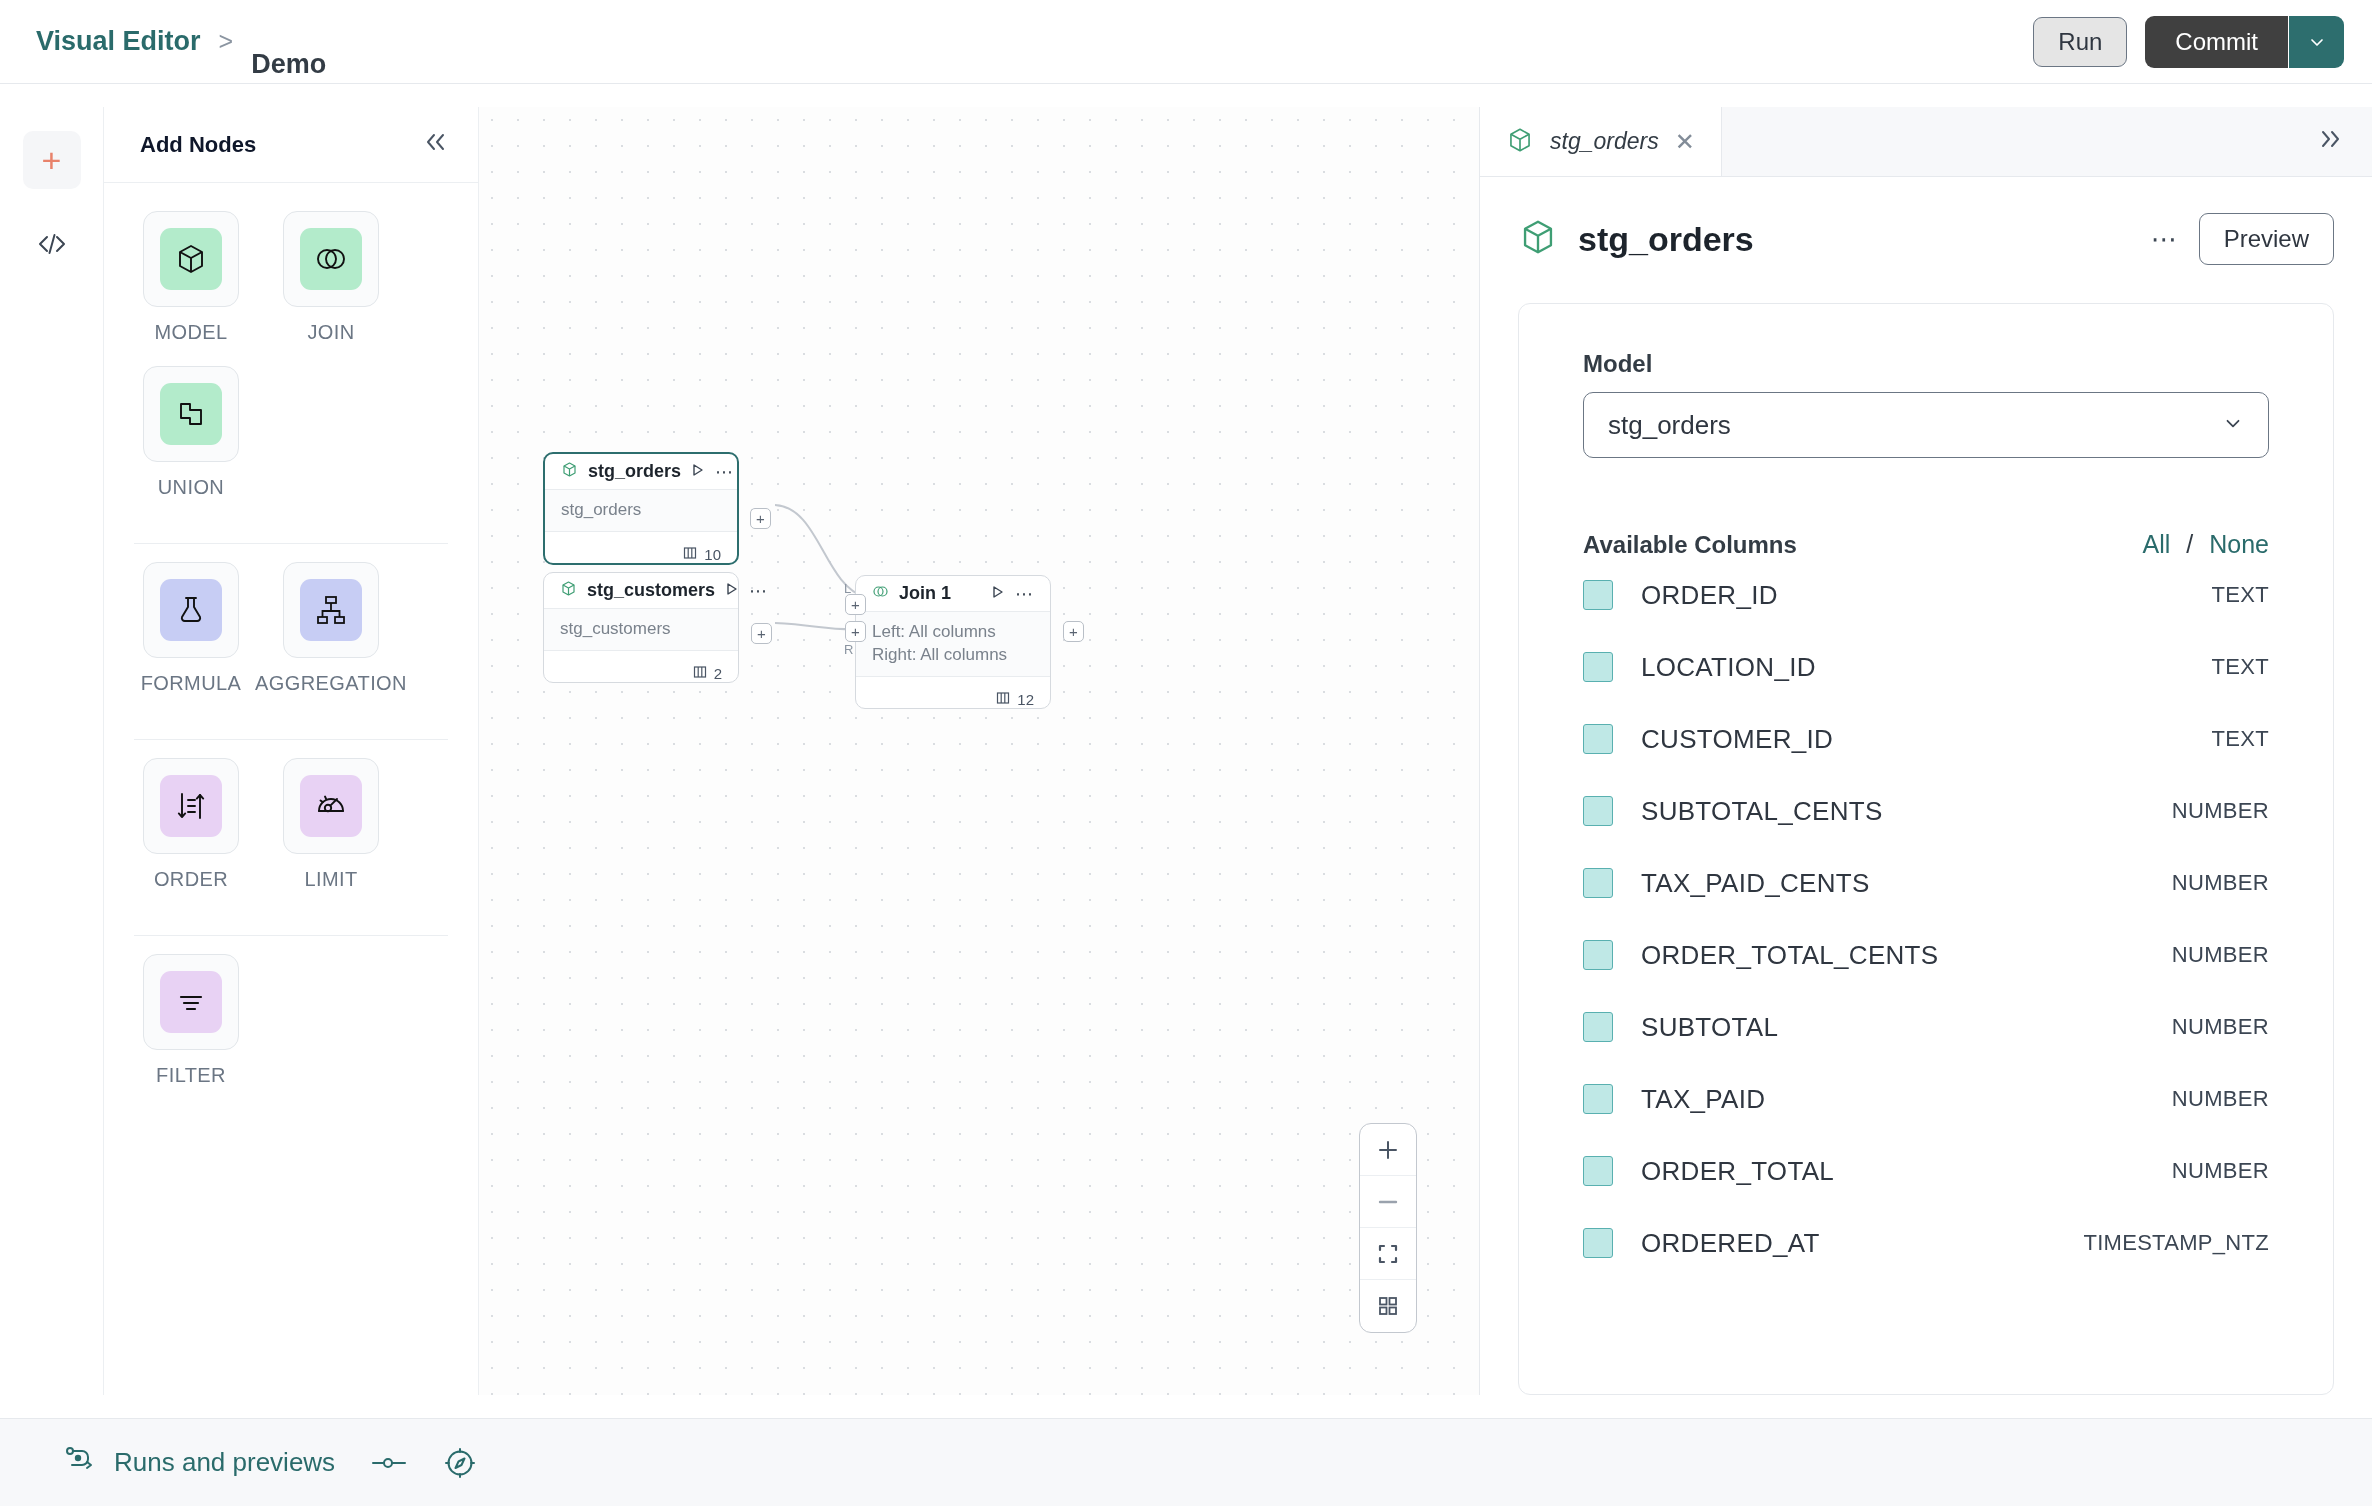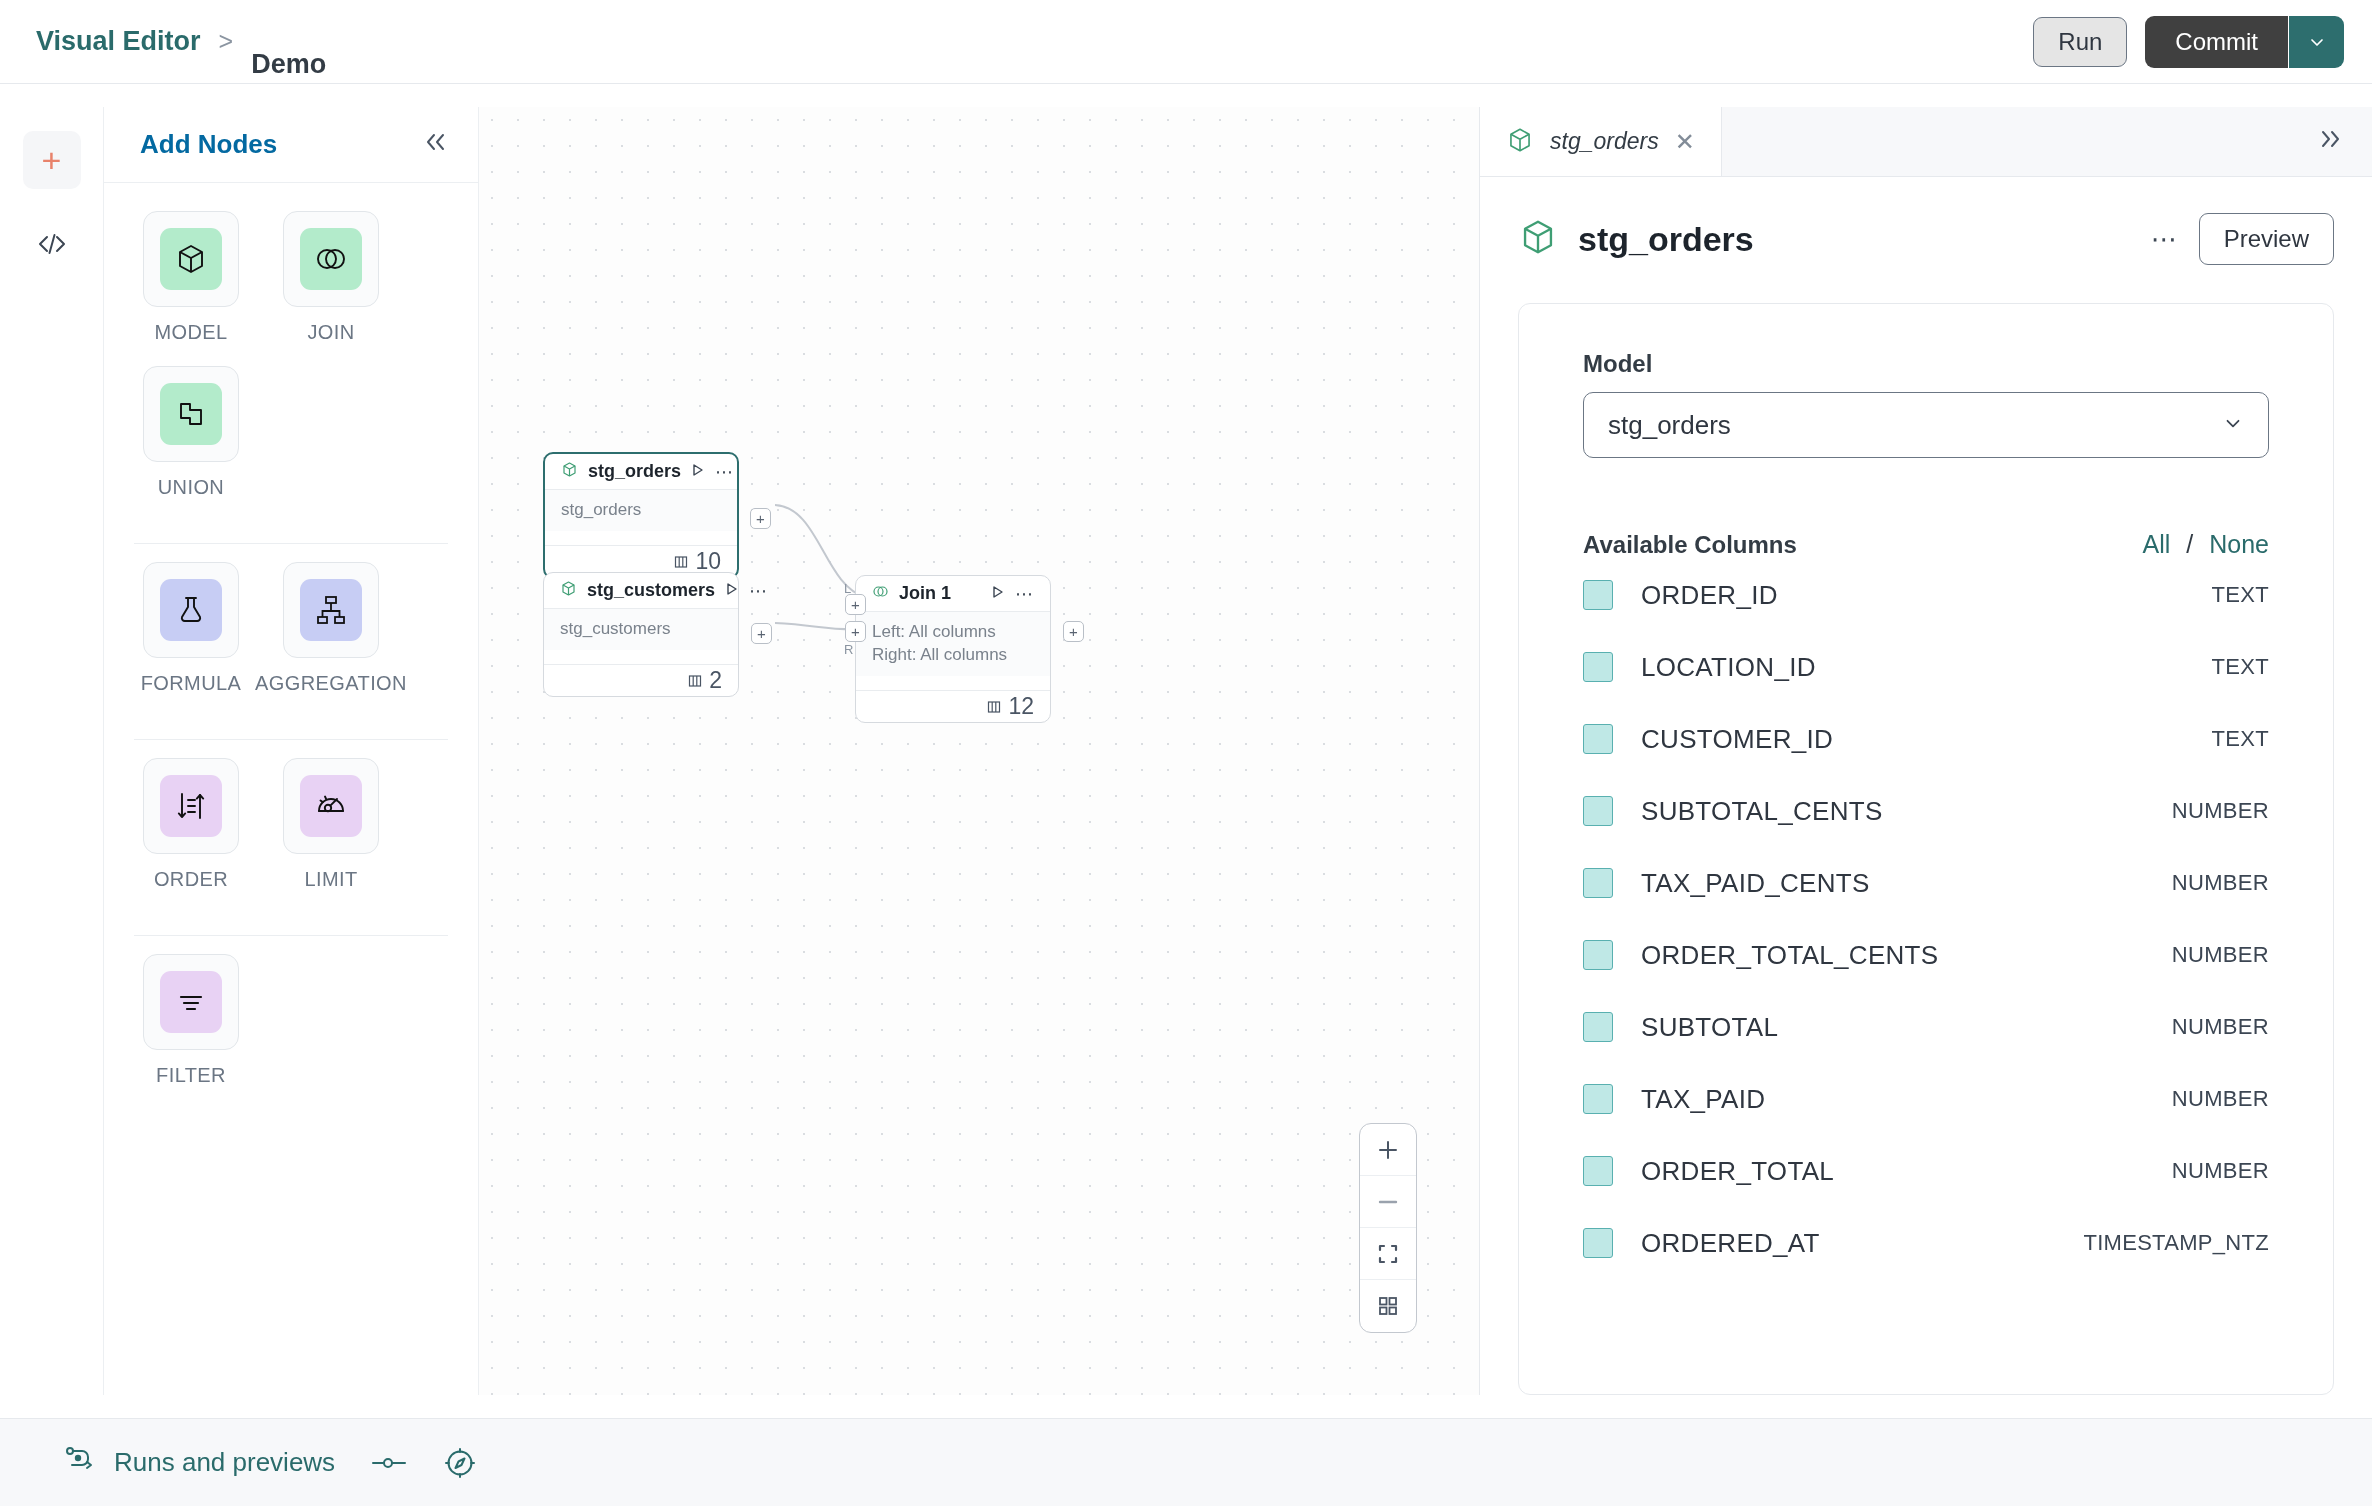--- a/index.html
+++ b/index.html
@@ -62,21 +62,21 @@
 
   
   .nodes-panel {
     width: 375px; flex: 0 0 375px; background: #fff;
     border-right: 1px solid #eceff2; display: flex; flex-direction: column;
   }
   .nodes-head {
     height: 76px; display: flex; align-items: center; justify-content: space-between;
     padding: 0 28px 0 36px; border-bottom: 1px solid #eceff2;
   }
-  .nodes-title { font-size: 26px; font-weight: bold; color: #0369a1; }
+  .nodes-title { font-size: 22px; font-weight: bold; color: #0f172a; }
   .collapse-btn { color: #4a5564; font-size: 24px; cursor: pointer; letter-spacing: -2px; }
   .nodes-body { padding: 28px 30px 0 30px; }
   .node-group { display: flex; flex-wrap: wrap; gap: 0 26px; }
   .node-sep { height: 1px; background: #ebeef1; margin: 22px 0 18px 0; }
   .node-item {
     width: 114px; margin-bottom: 22px;
     display: flex; flex-direction: column; align-items: center; cursor: pointer;
   }
   .node-tile {
     width: 96px; height: 96px; border-radius: 14px;
@@ -107,22 +107,22 @@
     display: flex; align-items: center; gap: 10px;
     padding: 0 16px; height: 36px; border-bottom: 1px solid #e9ecef;
   }
   .gnode-name { font-size: 18px; font-weight: bold; color: #1d242c; flex: 1; }
   .gnode-play { color: #3c4653; font-size: 15px; cursor: pointer; }
   .gnode-dots { color: #3c4653; font-size: 18px; letter-spacing: 1px; cursor: pointer; }
   .gnode-body { padding: 9px 16px; font-size: 17px; color: #7a828c; background: #fafbfc; }
   .gnode-body div { line-height: 1.35; }
   .gnode-foot {
     height: 32px; border-top: 1px solid #e9ecef;
-    display: flex; align-items: center; justify-content: flex-end;
-    gap: 7px; padding: 0 16px; font-size: 23px; color: #4a5564; margin-top: 14px;
+    display: flex; align-items: flex-end; justify-content: flex-end;
+    gap: 7px; padding: 0 16px; font-size: 15px; color: #4a5564;
   }
   .port {
     position: absolute; width: 21px; height: 21px; border-radius: 5px;
     background: #fff; border: 1px solid #b9bfc7; color: #5a6472;
     font-size: 15px; line-height: 19px; text-align: center; cursor: pointer;
   }
   .port-lab { position: absolute; font-size: 13px; color: #8b95a1; }
 
   .zoom-ctl {
     position: absolute; right: 62px; bottom: 62px; width: 58px;

